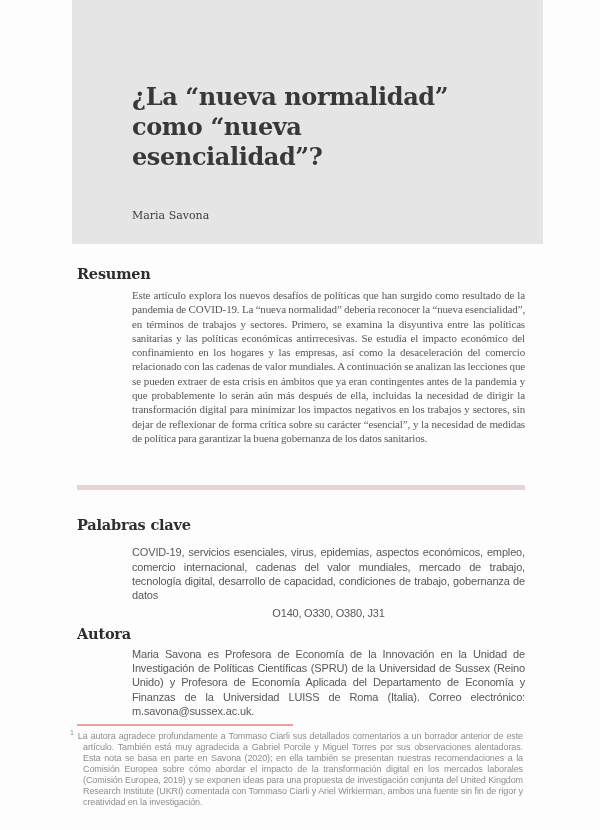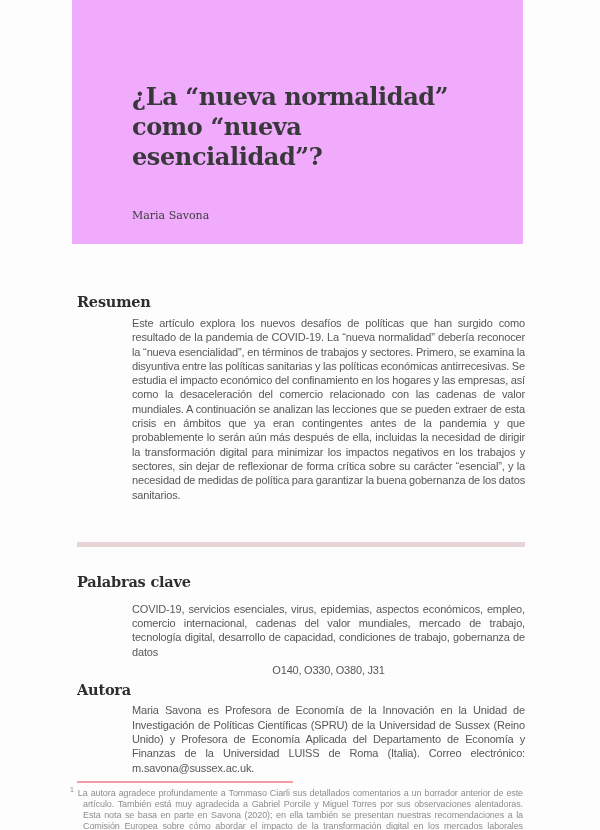--- a/index.html
+++ b/index.html
@@ -13,21 +13,22 @@
     position: relative;
     width: 600px; height: 830px;
     background: #fdfdfd;
   }
 
   
   .header-block {
     position: absolute;
     left: 72px; top: 0;
     width: 451px; height: 244px;
-    background: #f0abfc;
+    background: #e5e5e5;
+    padding-left: 20px;
   }
   .title {
     position: absolute;
     left: 60px; top: 66px;
     width: 360px;
     font-family: "DejaVu Serif", serif;
     font-weight: 700;
     font-size: 24px;
     line-height: 30px;
     letter-spacing: -0.4px;
@@ -62,22 +63,22 @@
     width: 393px;
     font-size: 11px;
     line-height: 14.3px;
     letter-spacing: -0.15px;
     word-spacing: -0.4px;
     color: #57585a;
     text-align: justify;
   }
   .no-justify { text-align: center; }
 
-  .h-resumen   { margin-top: 48px; }
-  .b-resumen   { margin-top: 5px; }
+  .h-resumen   { margin-top: 20px; }
+  .b-resumen   { margin-top: 5px; font-family: Liberation Serif, serif; }
 
   .divider {
     margin-top: 40px;
     width: 448px; height: 5px;
     background: #e7d4d7;
   }
   .h-keywords  { margin-top: 25px; }
   .b-keywords  { margin-top: 11px; }
   .h-jel       { margin-top: 4px; }
   .b-jel       { margin-top: 4px; }

